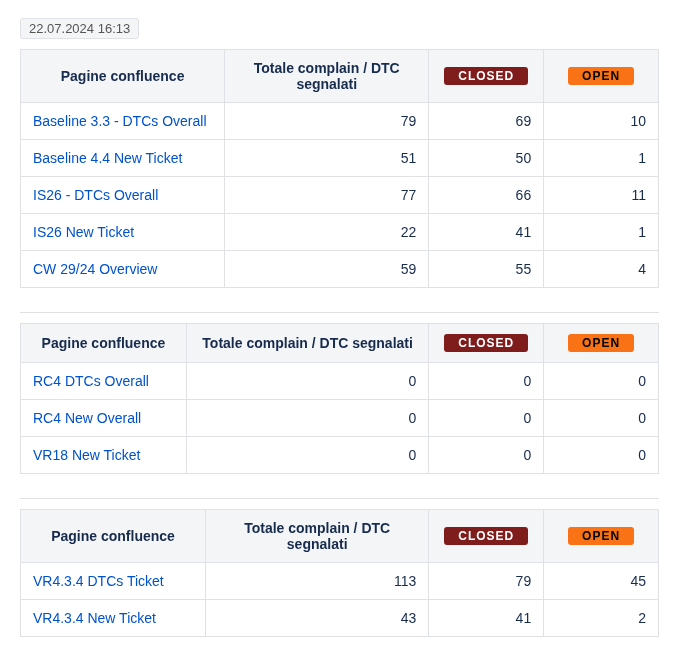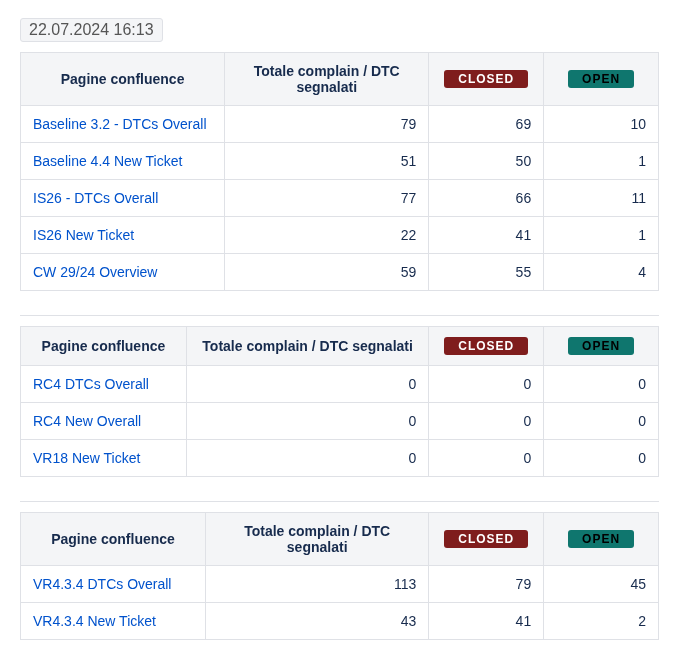--- a/index.html
+++ b/index.html
@@ -10,21 +10,21 @@
     background: #fff;
     margin: 0;
     padding: 18px 20px;
   }
   .timestamp {
     display: inline-block;
     background: #f4f5f7;
     border: 1px solid #dfe1e6;
     border-radius: 3px;
     padding: 2px 8px;
-    font-size: 16px;
+    font-size: 13px;
     color: #555;
     margin-bottom: 10px;
   }
   .sep {
     height: 1px;
     background: #dfe1e6;
     margin: 24px 0 10px 0;
   }
   table {
     width: 100%;
@@ -49,21 +49,21 @@
   }
   .badge {
     display: inline-block;
     padding: 2px 14px;
     border-radius: 3px;
     font-weight: 700;
     font-size: 12px;
     letter-spacing: 1px;
   }
   .badge-closed { background: #7f1d1d; color: #fff; }
-  .badge-open { background: #0f766e; color: #000; }
+  .badge-open { background: #f97316; color: #000; }
 </style>
 </head>
 <body>
 
 
 
 <span class="timestamp">22.07.2024 16:13</span>
 
 <div id="tables-root">
     <table>
@@ -76,21 +76,21 @@
       <thead>
         <tr>
           <th>Pagine confluence</th>
           <th>Totale complain / DTC segnalati</th>
           <th><span class="badge badge-closed">CLOSED</span></th>
           <th><span class="badge badge-open">OPEN</span></th>
         </tr>
       </thead>
       <tbody>
         <tr>
-          <td class="link-cell"><a class="link">Baseline 3.2 - DTCs Overall</a></td>
+          <td class="link-cell"><a class="link">Baseline 3.3 - DTCs Overall</a></td>
           <td class="num">79</td>
           <td class="num">69</td>
           <td class="num">10</td>
         </tr>
         <tr>
           <td class="link-cell"><a class="link">Baseline 4.4 New Ticket</a></td>
           <td class="num">51</td>
           <td class="num">50</td>
           <td class="num">1</td>
         </tr>
@@ -162,21 +162,21 @@
       <thead>
         <tr>
           <th>Pagine confluence</th>
           <th>Totale complain / DTC segnalati</th>
           <th><span class="badge badge-closed">CLOSED</span></th>
           <th><span class="badge badge-open">OPEN</span></th>
         </tr>
       </thead>
       <tbody>
         <tr>
-          <td class="link-cell"><a class="link">VR4.3.4 DTCs Overall</a></td>
+          <td class="link-cell"><a class="link">VR4.3.4 DTCs Ticket</a></td>
           <td class="num">113</td>
           <td class="num">79</td>
           <td class="num">45</td>
         </tr>
         <tr>
           <td class="link-cell"><a class="link">VR4.3.4 New Ticket</a></td>
           <td class="num">43</td>
           <td class="num">41</td>
           <td class="num">2</td>
         </tr>

